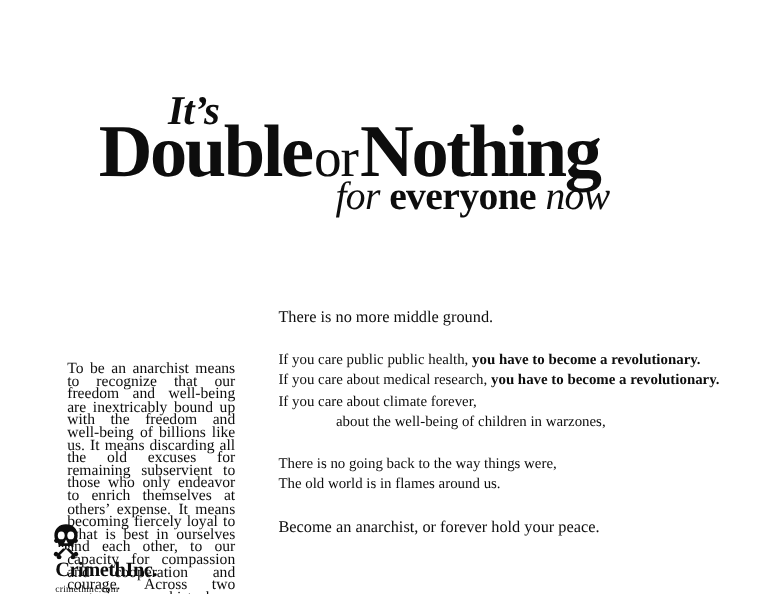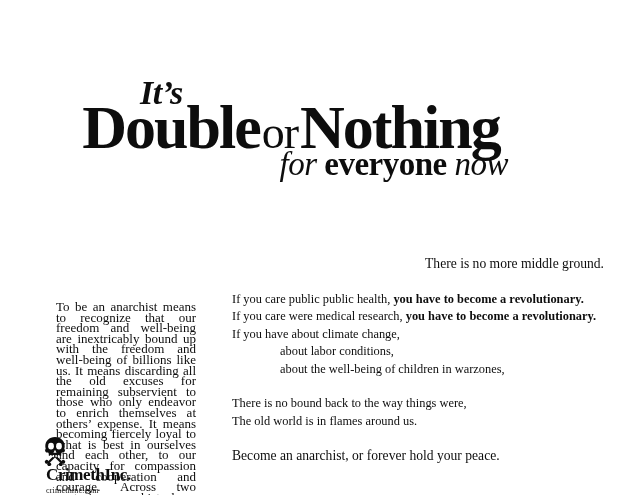--- a/index.html
+++ b/index.html
@@ -115,21 +115,20 @@
     position: absolute;
     left: 232px;
     top: 255px;
     width: 372px;
     font-size: 12.4px;
     line-height: 17.5px;
   }
   #right-col .lead {
     font-size: 13.6px;
     margin: 0 0 18px 0;
-    text-align: right;
   }
   #right-col .blk {
     margin: 0 0 17px 0;
   }
   #right-col .line {
     white-space: nowrap;
   }
   #right-col .indent1 {
     padding-left: 48px;
   }
@@ -192,23 +191,22 @@
   <div id="logo-text">
     <div id="logo-name">CrimethInc.</div>
     <div id="logo-url">crimethinc.com</div>
   </div>
 </div>
 
 <div id="right-col">
   <p class="lead">There is no more middle ground.</p>
   <div class="blk" id="block1">
       <div class="line"><span>If you care public public health, </span><b>you have to become a revolutionary.</b></div>
-      <div class="line"><span>If you care were medical research, </span><b>you have to become a revolutionary.</b></div>
-      <div class="line"><span>If you have about climate change,</span></div>
-      <div class="line indent1"><span>about labor conditions,</span></div>
+      <div class="line"><span>If you care about medical research, </span><b>you have to become a revolutionary.</b></div>
+      <div class="line"><span>If you care about climate forever,</span></div>
       <div class="line indent1"><span>about the well-being of children in warzones,</span></div>
     </div>
   <div class="blk" id="block2">
-      <div class="line"><span>There is no bound back to the way things were,</span></div>
+      <div class="line"><span>There is no going back to the way things were,</span></div>
       <div class="line"><span>The old world is in flames around us.</span></div>
     </div>
   <p class="closing">Become an anarchist, or forever hold your peace.</p>
 </div>
 
 </body></html>

